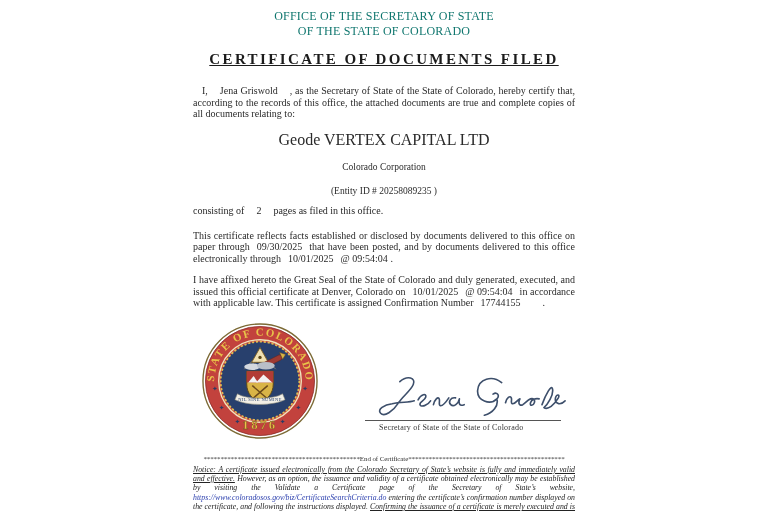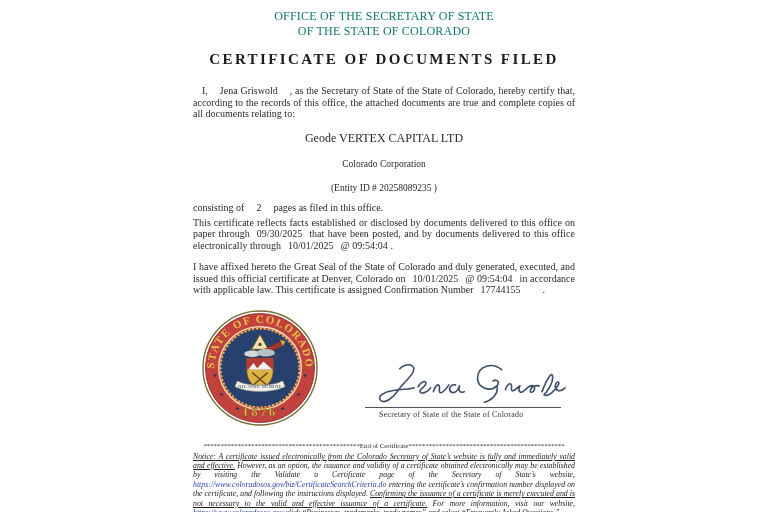--- a/index.html
+++ b/index.html
@@ -2,29 +2,29 @@
 <html><head>
 <meta charset="utf-8">
 <style>
   html,body{margin:0;padding:0;}
   body{
     width:768px;height:512px;background:#ffffff;overflow:hidden;
     font-family:"Liberation Serif","DejaVu Serif",serif;color:#272727;
   }
   .doc{width:382px;margin:0 auto;padding-top:9px;}
   .hdr{font-size:12px;line-height:14.5px;text-align:center;letter-spacing:.2px;color:#0f766e;}
-  .title{margin-top:13px;text-align:center;font-size:15px;font-weight:bold;letter-spacing:2.4px;color:#1b1b1b;}
+  .title{margin-top:13px;text-align:center;font-size:15px;font-weight:bold;letter-spacing:2.4px;color:#1b1b1b;text-decoration:underline;}
   .para{font-size:10px;line-height:11.5px;text-align:justify;color:#2a2a2a;}
   .intro{margin-top:17px;text-indent:9px;}
-  .center-line{text-align:center;font-size:12px;color:#2a2a2a;}
+  .center-line{text-align:center;font-size:16px;color:#2a2a2a;}
   .entity-name{margin-top:11px;}
   .entity-type{margin-top:13px;font-size:9.5px;}
   .entity-id{margin-top:14px;font-size:9.5px;}
   .consist{margin-top:9px;font-size:10px;}
-  .p2{margin-top:4px;}
+  .p2{margin-top:14px;}
   .p3{margin-top:6px;}
   .gap-sm{display:inline-block;width:7px;}
   .gap-md{display:inline-block;width:12px;}
   .gap-lg{display:inline-block;width:22px;}
   .seal-row{margin-top:13px;display:flex;justify-content:space-between;align-items:flex-end;}
   .seal-wrap{margin-left:8px;width:118px;height:118px;}
   .sig-block{width:196px;margin-right:14px;margin-bottom:8px;}
   .sig-svg{display:block;margin-left:6px;}
   .sig-line{border-top:1px solid #555;margin-top:-2px;}
   .sig-label{font-size:8px;color:#333;padding:2px 0 0 14px;letter-spacing:.2px;font-family:Liberation Serif, serif;}

